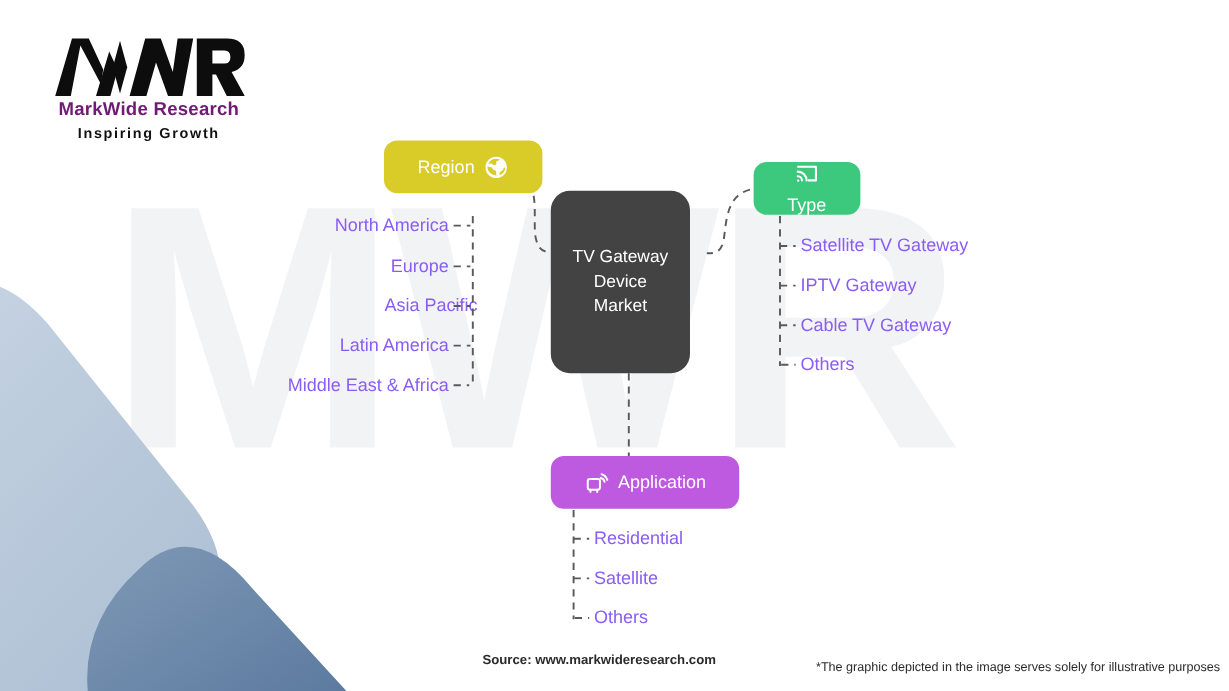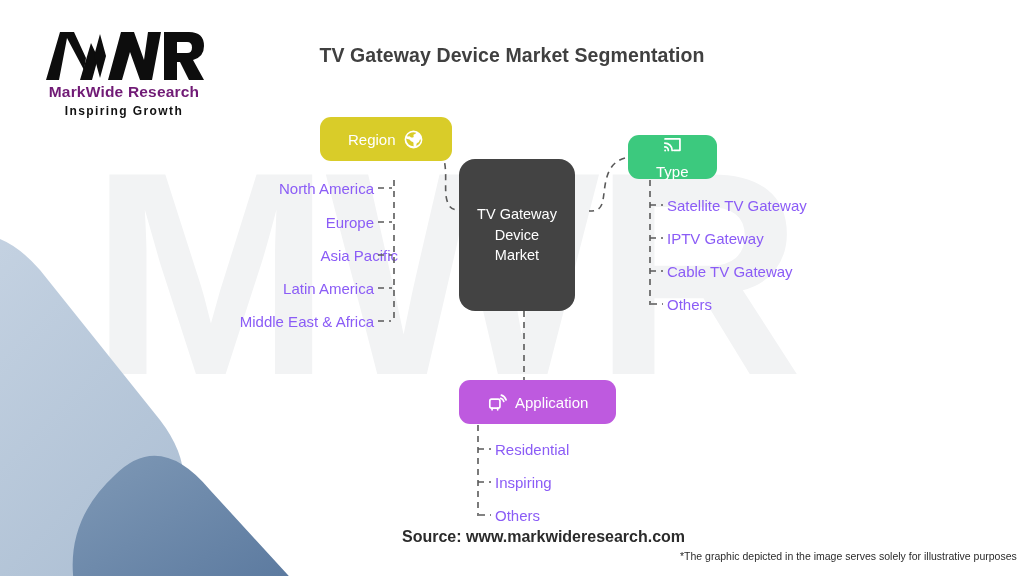--- a/index.html
+++ b/index.html
@@ -126,22 +126,22 @@
     white-space: nowrap;
     line-height: 1;
   }
   .leaf-left  { text-align: right; transform: translate(-100%, -50%); }
   .leaf-right { text-align: left;  transform: translate(0, -50%); }
 
   
   #source {
     position: absolute;
     left: 402px;
-    top: 528px;
-    font-size: 16px;
+    top: 544px;
+    font-size: 11px;
     font-weight: 700;
     color: #2b2b2b;
   }
   #disclaimer {
     position: absolute;
     left: 680px;
     top: 550px;
     font-size: 10.5px;
     color: #2b2b2b;
   }
@@ -190,21 +190,20 @@
         <path d="M64 50 L77 2 L90 2 L100 30 L104 2 L117 2 L108 50 L96 50 L86 22 L78 50 Z"></path>
 
         <path d="M120 2 L145 2 Q160 2 160 16 Q160 27 149 30 L160 50 L145 50 L136 32 L133 32 L133 50 L120 50 Z
                  M133 12 L133 23 L143 23 Q148 23 148 17.5 Q148 12 143 12 Z"></path>
       </g>
     </svg>
     <div class="brand">MarkWide Research</div>
     <div class="tagline">Inspiring Growth</div>
   </div>
 
-  <div id="title">TV Gateway Device Market Segmentation</div>
 
   <svg class="wires" width="1024" height="576" viewBox="0 0 1024 576">
     <g fill="none" stroke="#5a5a5a" stroke-width="1.6" stroke-dasharray="6 5" stroke-linecap="butt">
 
       <path d="M 424 140 C 452 148 444 176 446 196 C 448 208 452 210 459 210"></path>
 
       <path d="M 625 158 C 602 164 606 192 602 204 C 599 211 595 211 589 211"></path>
 
       <path d="M 524 311 L 524 380"></path>
 
@@ -271,19 +270,19 @@
       <svg width="21" height="21" viewBox="0 0 24 24" fill="none" stroke="#ffffff" stroke-width="1.9" stroke-linecap="round" stroke-linejoin="round">
         <rect x="3.2" y="8.2" width="11.6" height="10.2" rx="2"></rect>
         <path d="M5.8 18.4v2.1M12.2 18.4v2.1"></path>
         <path d="M15.6 7.2a5 5 0 0 1 3.6 3.6"></path>
         <path d="M16.4 3.6a8.6 8.6 0 0 1 5.4 5.4"></path>
       </svg>
     </span>
     <span class="badge-label">Application</span>
   </div>
   <div class="leaf leaf-right" style="left:495px; top:449px;">Residential</div>
-  <div class="leaf leaf-right" style="left:495px; top:482px;">Inspiring</div>
+  <div class="leaf leaf-right" style="left:495px; top:482px;">Satellite</div>
   <div class="leaf leaf-right" style="left:495px; top:515px;">Others</div>
 
   <div id="source">Source: www.markwideresearch.com</div>
   <div id="disclaimer">*The graphic depicted in the image serves solely for illustrative purposes</div>
 
 </div>
 
 </body></html>

